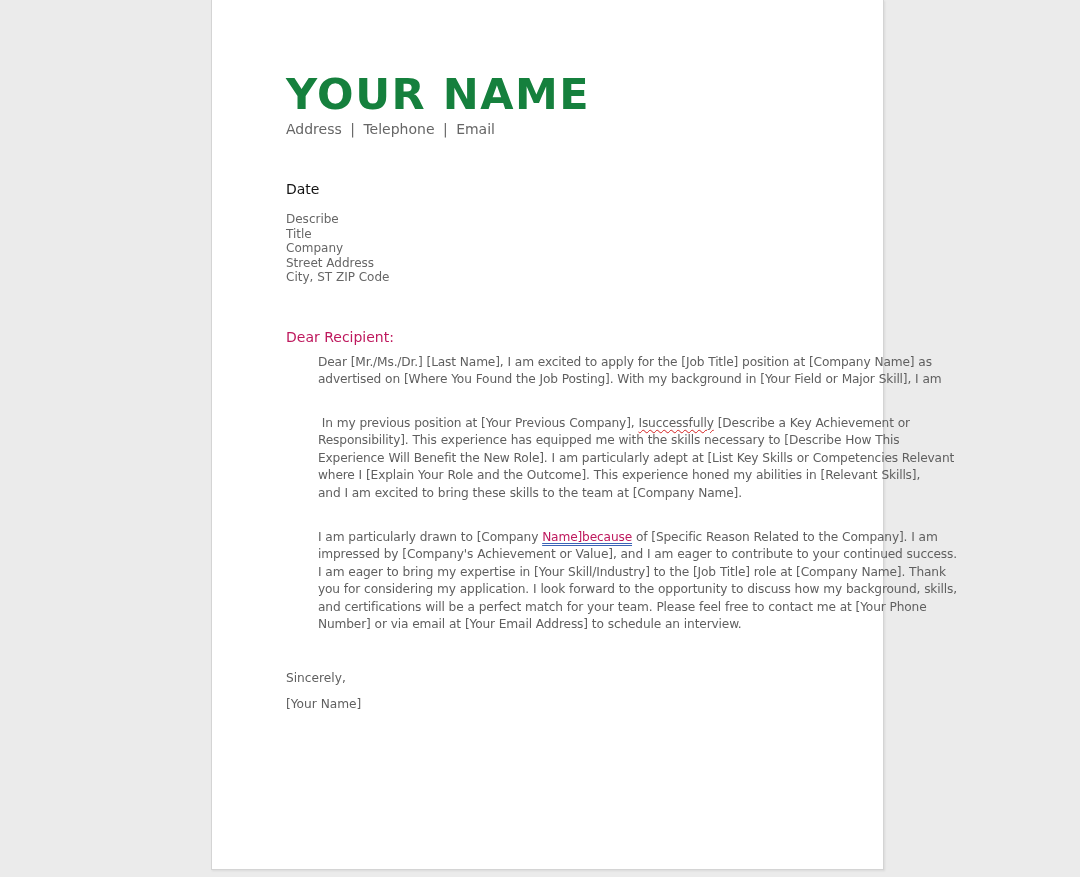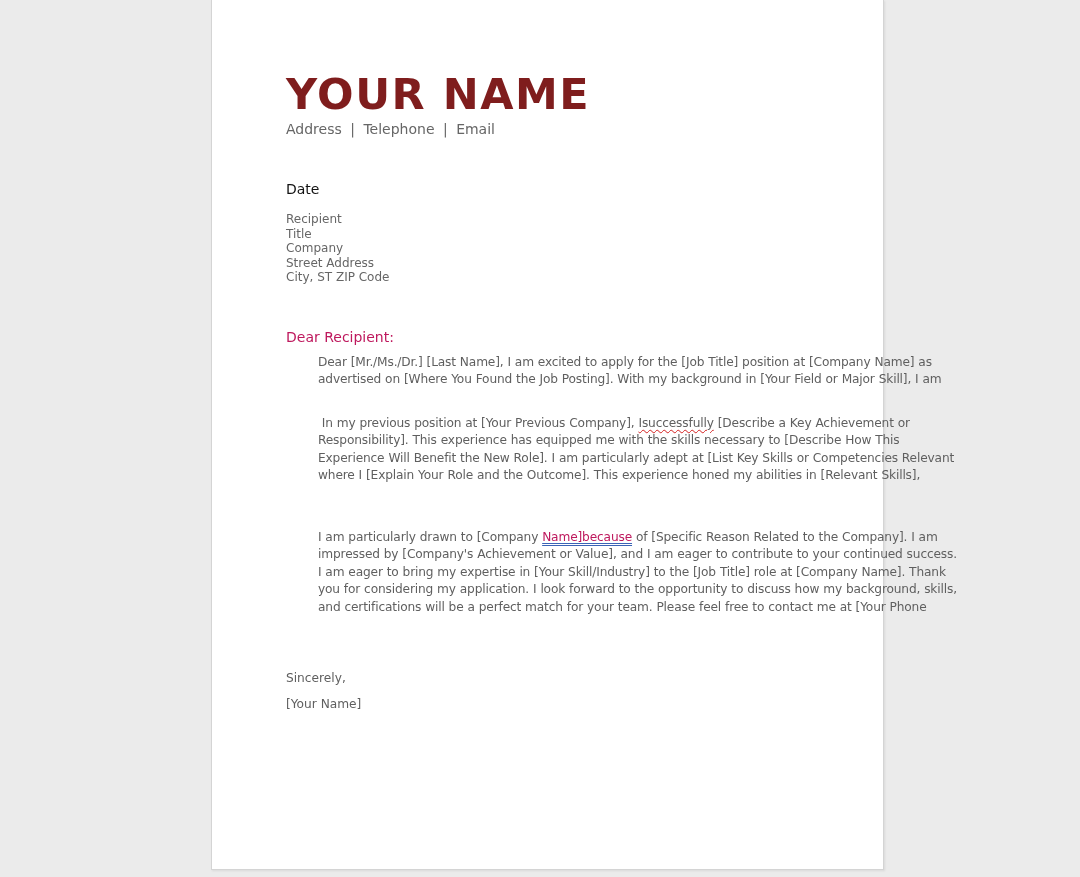--- a/index.html
+++ b/index.html
@@ -34,21 +34,21 @@
     }
     .name {
       position: absolute;
       top: 66px;
       left: 0;
       margin: 0;
       font-family: "DejaVu Sans", sans-serif;
       font-weight: bold;
       font-size: 43px;
       letter-spacing: 1.5px;
-      color: #7f1d1d;
+      color: #15803d;
       white-space: nowrap;
       line-height: 56px;
     }
     .contact {
       position: absolute;
       top: 120px;
       left: 0;
       font-size: 14px;
       color: #666666;
       white-space: nowrap;
@@ -136,46 +136,48 @@
       <span>Address</span>
       <span class="sep">|</span>
       <span>Telephone</span>
       <span class="sep">|</span>
       <span>Email</span>
     </div>
 
     <div class="date">Date</div>
 
     <div class="recipient-block">
-      <div>Recipient</div>
+      <div>Describe</div>
       <div>Title</div>
       <div>Company</div>
       <div>Street Address</div>
       <div>City, ST ZIP Code</div>
     </div>
 
     <div class="salutation">Dear Recipient:</div>
 
     <p class="para p1">
       <span class="line">Dear [Mr./Ms./Dr.] [Last Name], I am excited to apply for the [Job Title] position at [Company Name] as</span>
       <span class="line">advertised on [Where You Found the Job Posting]. With my background in [Your Field or Major Skill], I am</span>
     </p>
 
     <p class="para p2">
       <span class="line"><span style="white-space:pre"> In my previous position at [Your Previous Company], </span><span class="spell-error">Isuccessfully</span><span style="white-space:pre"> [Describe a Key Achievement or</span></span>
       <span class="line">Responsibility]. This experience has equipped me with the skills necessary to [Describe How This</span>
       <span class="line">Experience Will Benefit the New Role]. I am particularly adept at [List Key Skills or Competencies Relevant</span>
       <span class="line">where I [Explain Your Role and the Outcome]. This experience honed my abilities in [Relevant Skills],</span>
+      <span class="line">and I am excited to bring these skills to the team at [Company Name].</span>
     </p>
 
     <p class="para p3">
       <span class="line"><span style="white-space:pre">I am particularly drawn to [Company </span><span class="grammar-flag">Name]because</span><span style="white-space:pre"> of [Specific Reason Related to the Company]. I am</span></span>
       <span class="line">impressed by [Company's Achievement or Value], and I am eager to contribute to your continued success.</span>
       <span class="line">I am eager to bring my expertise in [Your Skill/Industry] to the [Job Title] role at [Company Name]. Thank</span>
       <span class="line">you for considering my application. I look forward to the opportunity to discuss how my background, skills,</span>
       <span class="line">and certifications will be a perfect match for your team. Please feel free to contact me at [Your Phone</span>
+      <span class="line">Number] or via email at [Your Email Address] to schedule an interview.</span>
     </p>
 
     <div class="closing">Sincerely,</div>
     <div class="signature">[Your Name]</div>
 
   </div>
 </div>
 
 </body></html>

